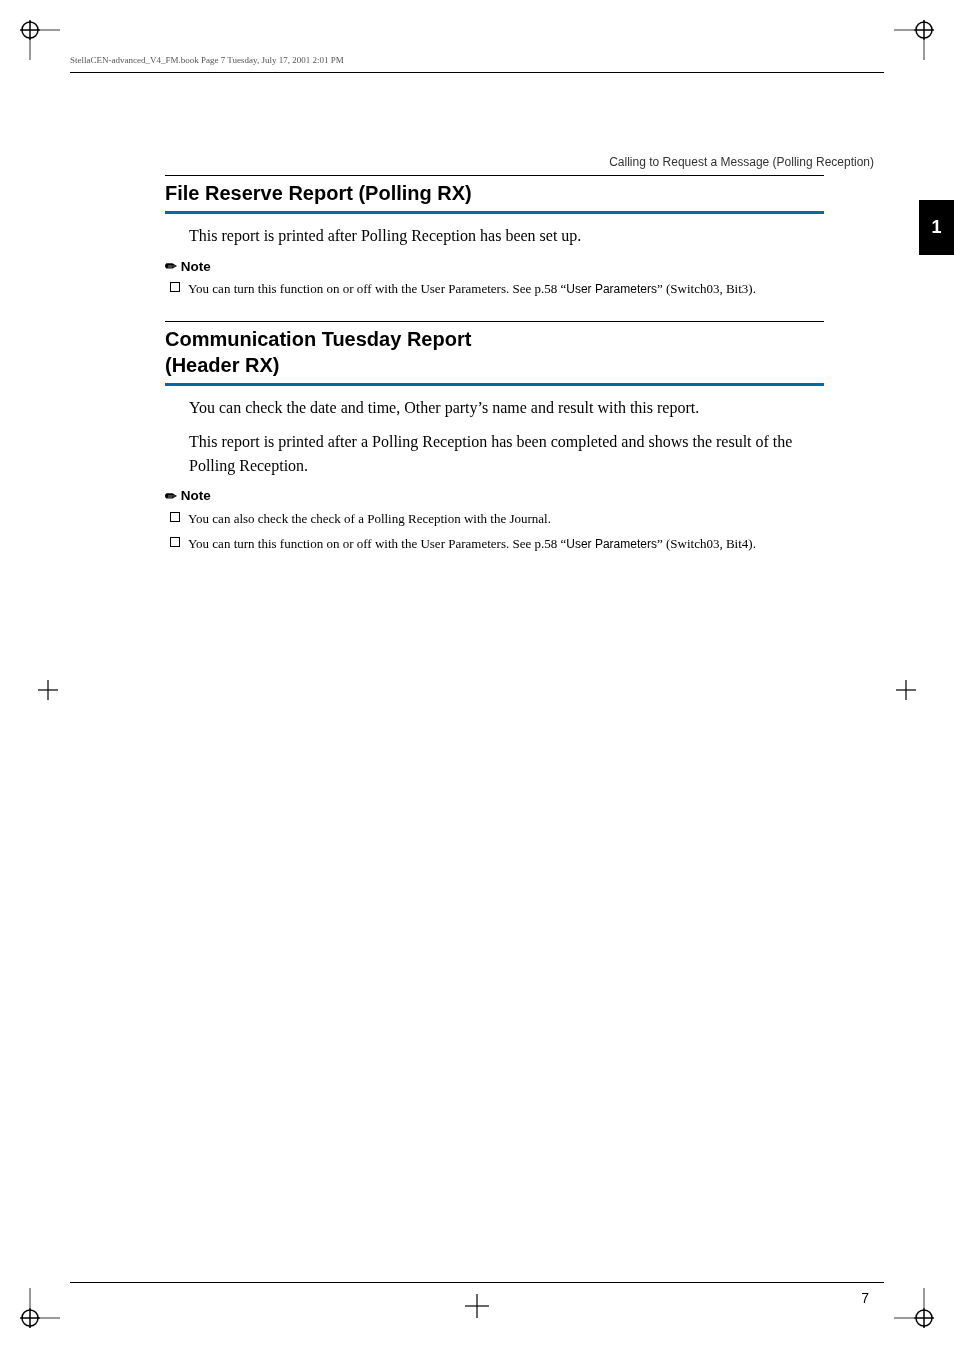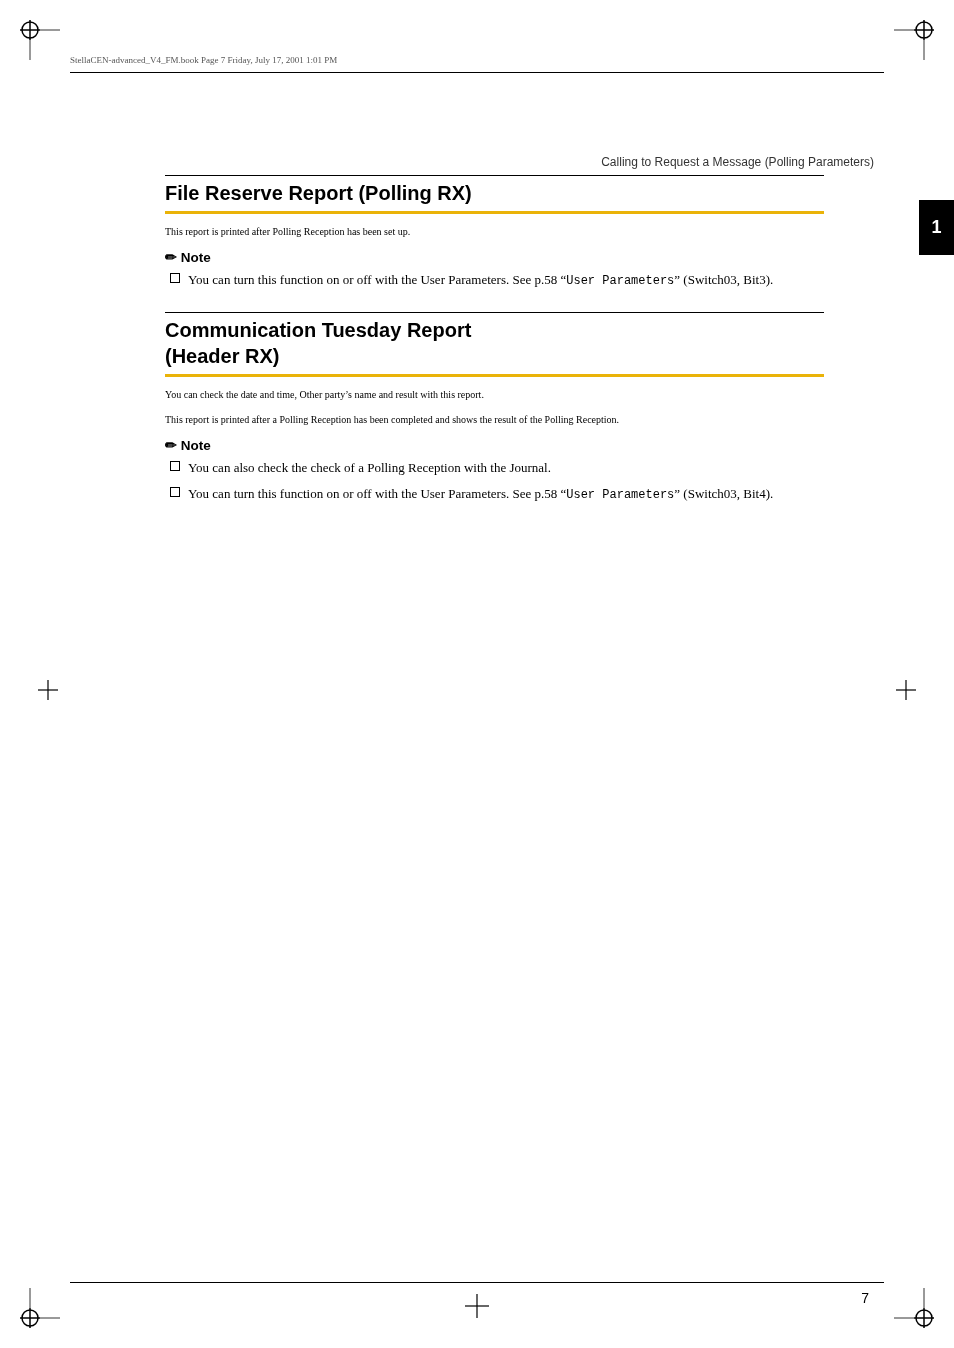--- a/index.html
+++ b/index.html
@@ -102,36 +102,37 @@
       top: 175px;
       left: 165px;
       right: 130px;
     }
 
     
     .section-title {
       font-size: 20px;
       font-weight: bold;
       font-family: Arial, sans-serif;
-      border-bottom: 3px solid #eab308;
+      border-bottom: 3px solid #0369a1;
       padding-bottom: 5px;
       margin-bottom: 10px;
       line-height: 1.3;
     }
 
     .section-divider-top {
       border-top: 1px solid #000;
       margin-bottom: 4px;
     }
 
     .body-text {
-      font-size: 10px;
+      font-size: 16px;
       line-height: 1.5;
       margin-bottom: 10px;
       font-family: Times New Roman, Times, serif;
+      margin-left: 24px;
     }
 
     .note-section {
       margin-top: 10px;
       margin-bottom: 18px;
     }
 
     .note-label {
       font-size: 13.5px;
       font-weight: bold;
@@ -158,21 +159,21 @@
     .note-checkbox {
       display: inline-block;
       width: 10px;
       min-width: 10px;
       height: 10px;
       border: 1.5px solid #000;
       margin-top: 3px;
     }
 
     .mono-text {
-      font-family: Liberation Mono, monospace;
+      font-family: Liberation Sans, sans-serif;
       font-size: 12px;
     }
 
     
     .section2 {
       margin-top: 22px;
     }
 
     
     .bottom-border {
@@ -267,27 +268,27 @@
 </div>
 
 <div class="right-cross" style="top: 680px;">
   <svg class="cross-svg" viewBox="0 0 20 20">
     <line x1="10" y1="0" x2="10" y2="20" stroke="#000" stroke-width="1.2"></line>
     <line x1="0" y1="10" x2="20" y2="10" stroke="#000" stroke-width="1.2"></line>
   </svg>
 </div>
 
 <div class="header-top">
-  <span>StellaCEN-advanced_V4_FM.book  Page 7  Friday, July 17, 2001  1:01 PM</span>
+  <span>StellaCEN-advanced_V4_FM.book  Page 7  Tuesday, July 17, 2001  2:01 PM</span>
 </div>
 
 <div class="top-border"></div>
 
 <div class="running-header">
-  <span>Calling to Request a Message (Polling Parameters)</span>
+  <span>Calling to Request a Message (Polling Reception)</span>
 </div>
 
 <div class="right-tab">
   <span class="right-tab-text">1</span>
 </div>
 
 <div class="content">
 
   <div>
     <div class="section-divider-top"></div>

